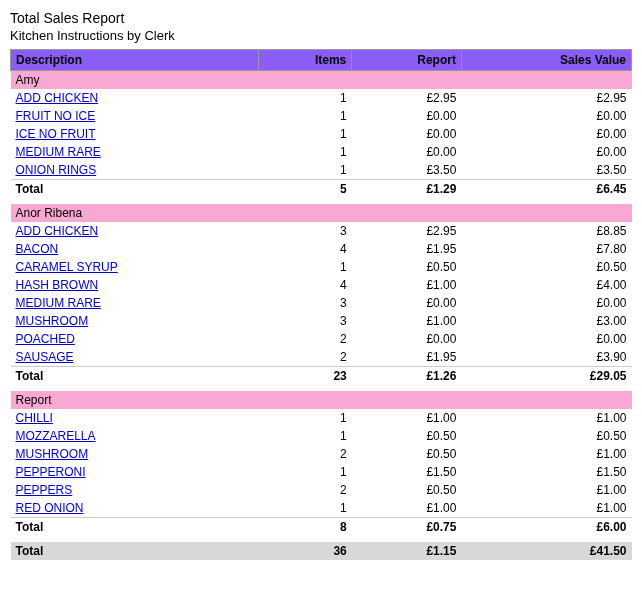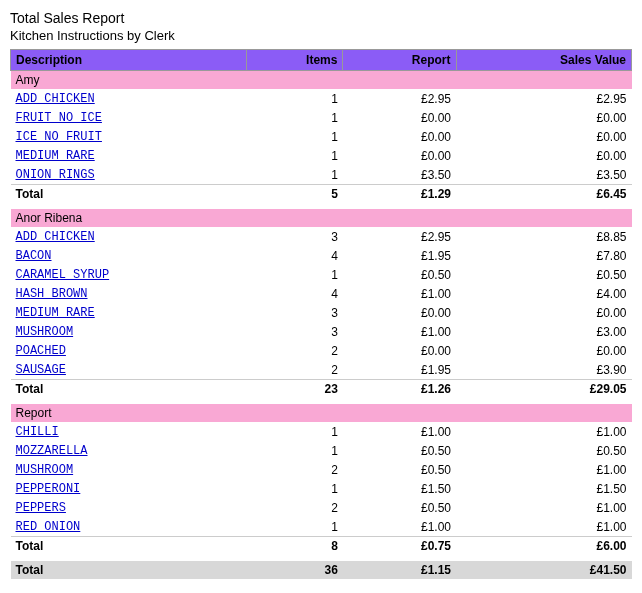--- a/index.html
+++ b/index.html
@@ -57,21 +57,20 @@
     .grand-total-row td {
       font-weight: bold;
       background-color: #d8d8d8;
     }
     .spacer td {
       height: 6px;
       background: #fff;
     }
     .blue-link {
       color: #0000cc;
-      font-family: Liberation Mono, monospace;
     }
   </style>
 </head>
 <body>
 
 <div class="report-title">Total Sales Report</div>
 <div class="report-subtitle">Kitchen Instructions by Clerk</div>
 
 <table>
   <thead>

